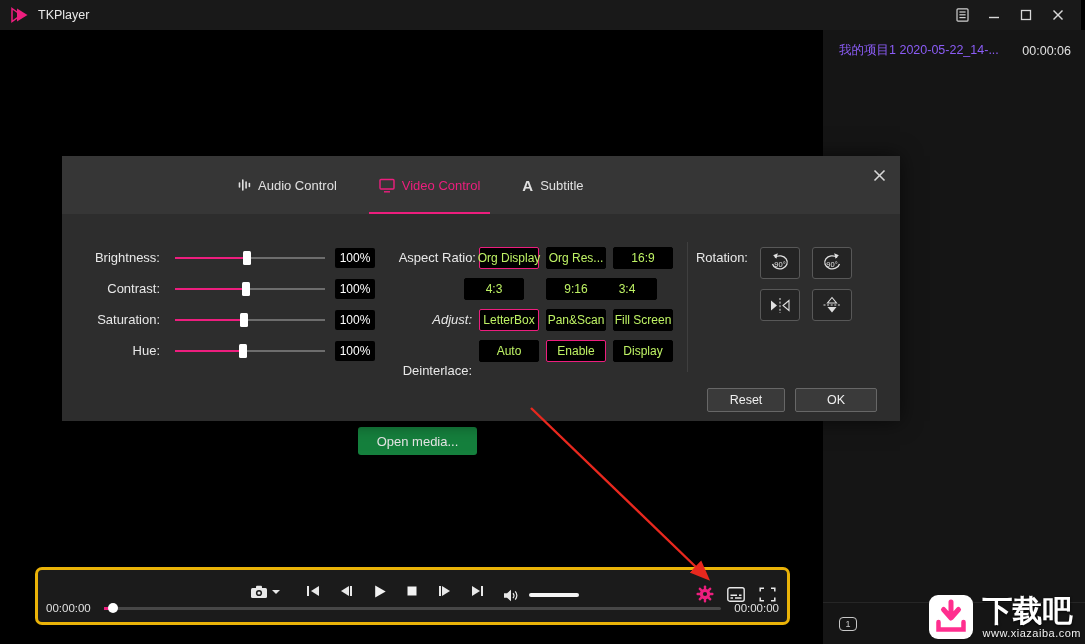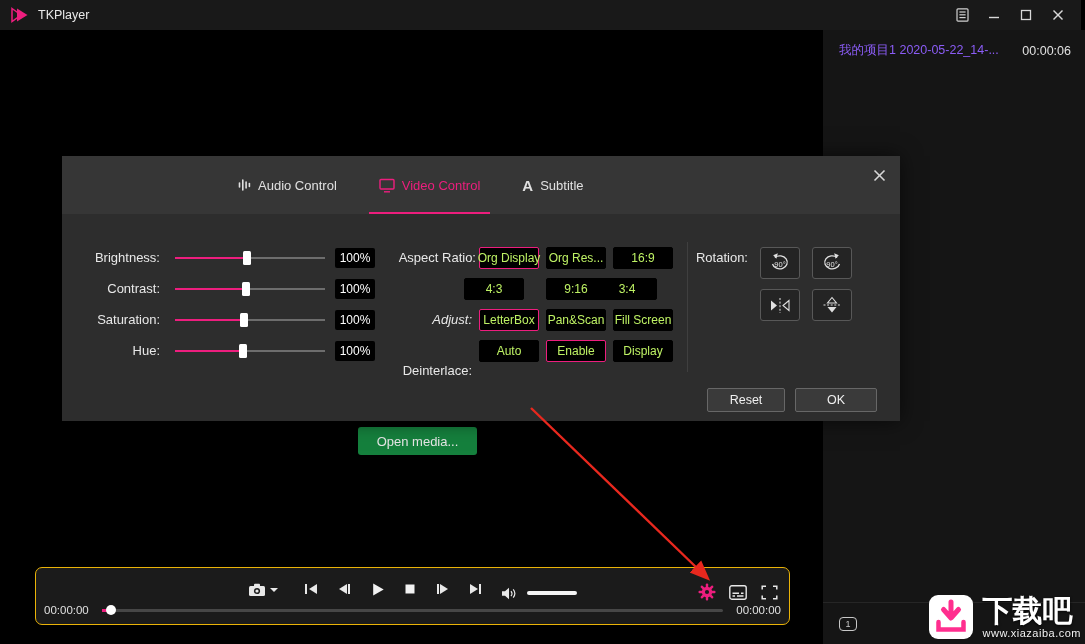--- a/index.html
+++ b/index.html
@@ -20,21 +20,21 @@
   .playlist-item { display:flex; justify-content:space-between; align-items:center; padding:12px 14px 10px 16px; font-size:12.5px; cursor:pointer; }
   .pl-name { color:#8b5cf6; white-space:nowrap; overflow:hidden; }
   .pl-duration { color:#e0e0e0; margin-left:8px; }
   .panel-footer { position:absolute; left:0; right:0; bottom:0; height:42px; border-top:1px solid #262626;
                   display:flex; align-items:center; padding:0 16px; }
   .count-box { display:inline-flex; align-items:center; justify-content:center; min-width:18px; height:14px;
                border:1.4px solid #c8c8c8; border-radius:4px; font-size:9px; color:#c8c8c8; padding:0 2px; cursor:pointer; }
 
   
   .control-bar { position:absolute; left:35px; top:567px; width:755px; height:58px; background:#1b1b1b;
-                 border:1px solid #eab308; border-radius:7px; z-index:3; }
+                 border:3px solid #eab308; border-radius:7px; z-index:3; }
   .snapshot-group { position:absolute; left:212px; top:15px; display:flex; align-items:center; gap:4px; cursor:pointer; }
   .caret-down { width:0; height:0; border-left:4px solid transparent; border-right:4px solid transparent; border-top:4.5px solid #e8e8e8; }
   .transport { position:absolute; left:267px; top:13px; display:flex; gap:17px; }
   .t-btn { width:16px; height:16px; display:flex; align-items:center; justify-content:center; cursor:pointer; }
   .volume-group { position:absolute; left:463px; top:15px; display:flex; align-items:center; gap:8px; }
   .vol-slider { position:relative; width:50px; height:10px; cursor:pointer; }
   .vol-fill { position:absolute; top:3px; left:0; width:100%; height:4px; background:#f5f5f5; border-radius:2px; }
   .cb-right { position:absolute; right:10px; top:14px; display:flex; align-items:center; gap:11px; }
   .cb-icon-btn { width:20px; height:20px; display:flex; align-items:center; justify-content:center; cursor:pointer; }
   .cb-bottom { position:absolute; left:8px; right:8px; bottom:8px; display:flex; align-items:center; gap:6px; }

